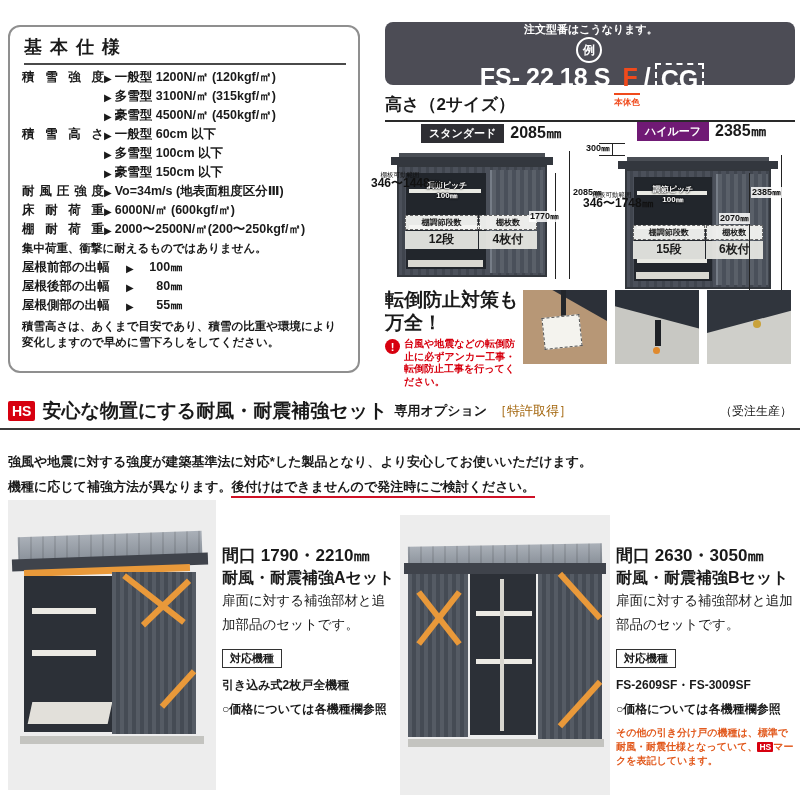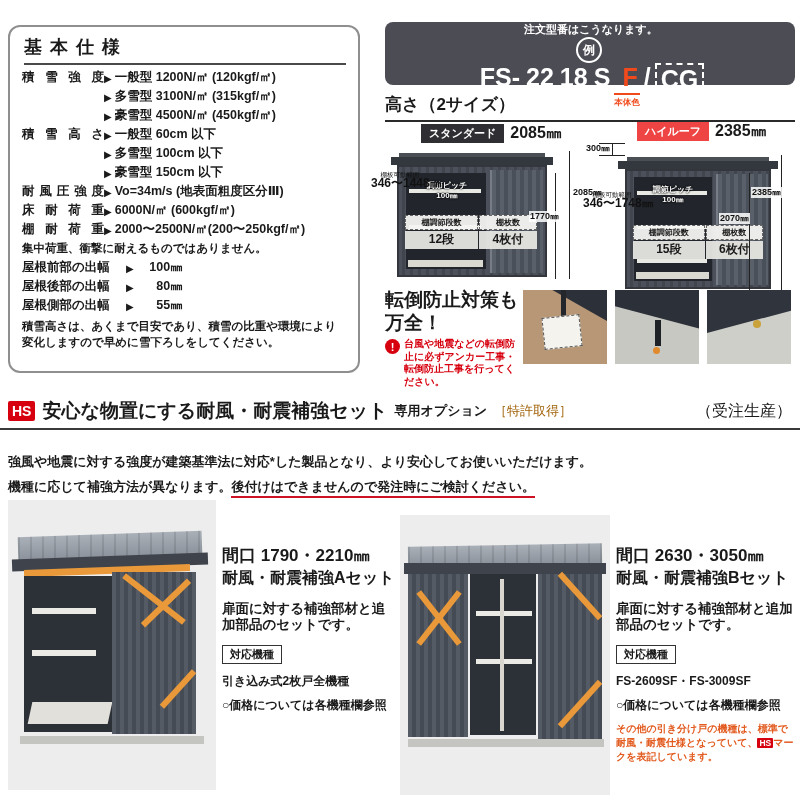--- a/index.html
+++ b/index.html
@@ -37,21 +37,21 @@
   .seg.red{color:#f04a1c;}
   .seg.red .t{border-bottom:2px solid #f04a1c;}
   .seg.dashed .t{border:2px dashed #fff;padding:0 4px;margin-bottom:1px;}
 
   
   .height-sec{position:absolute;left:385px;top:93px;width:410px;height:200px;}
   .hs-title{font-size:17px;font-weight:bold;margin:0;padding-bottom:4px;border-bottom:2px solid #2a2a2a;}
   .badge-grp{position:absolute;display:flex;align-items:center;gap:6px;}
   .bg-std{left:36px;top:30px;} .bg-hi{left:252px;top:28px;}
   .badge{font-size:11px;font-weight:bold;color:#fff;padding:2px 8px;}
-  .badge-std{background:#2e2e33;} .badge-hi{background:#ef4444;}
+  .badge-std{background:#2e2e33;} .badge-hi{background:#701a75;}
   .badge-val{font-size:16px;font-weight:bold;}
 
   .shed{position:absolute;}
   .shed-std{left:12px;top:58px;width:150px;height:132px;}
   .shed-hi{left:240px;top:62px;width:146px;height:140px;}
   .shed .ridge{position:absolute;background:#4a4e55;}
   .shed .roof{position:absolute;background:#33373e;}
   .shed .wall{position:absolute;background:repeating-linear-gradient(90deg,#4b505a 0 5px,#40454e 5px 8px);
               box-shadow:inset 0 0 0 2px #33373d;}
   .shed .interior{position:absolute;background:#22262c;}
@@ -96,21 +96,21 @@
   .ph-dark3{position:absolute;left:0;top:0;width:100%;height:100%;background:#30353d;
             clip-path:polygon(0 0,100% 0,100% 28%,0 58%);}
   .ph-bolt{position:absolute;left:46px;top:30px;width:8px;height:8px;border-radius:50%;background:#c9a23a;}
 
   
   .hs-head{position:absolute;left:8px;top:398px;width:784px;display:flex;align-items:center;gap:7px;}
   .hs-badge{background:#d7000f;color:#fff;font-weight:bold;font-size:14px;padding:2px 4px;border-radius:2px;flex:none;}
   .hs-title-main{font-size:19px;font-weight:bold;white-space:nowrap;}
   .hs-sub{font-size:13px;font-weight:bold;}
   .hs-patent{font-size:13px;font-weight:normal;color:#a16207;}
-  .hs-right{margin-left:auto;font-size:16px;text-align:right;}
+  .hs-right{margin-left:auto;font-size:12px;text-align:right;}
   .hs-rule{position:absolute;left:0;top:428px;width:800px;height:2px;background:#3a3a3a;}
   .hs-desc1{position:absolute;left:8px;top:440px;font-size:13px;font-weight:bold;}
   .hs-desc2{position:absolute;left:8px;top:465px;font-size:13px;font-weight:bold;}
   .hs-desc2 .ul-red{border-bottom:2px solid #cf1126;padding-bottom:2px;}
 
   
   .prod-photo{position:absolute;background:#ededed;overflow:hidden;}
   .ppa{left:8px;top:500px;width:208px;height:290px;}
   .ppb{left:400px;top:515px;width:210px;height:280px;}
   .rooftop{position:absolute;background:linear-gradient(180deg,#aab0b8,#8a919a),
@@ -123,21 +123,21 @@
   .pfloor{position:absolute;background:#e2e0da;transform:skewX(-12deg);}
   .pdoor{position:absolute;background:repeating-linear-gradient(90deg,#555b64 0 4px,#454b54 4px 8px);}
   .pbase{position:absolute;background:#c4c4c0;}
   .ppost{position:absolute;background:#d8d6cf;}
 
   .prod-col{position:absolute;width:176px;}
   .pca{left:222px;top:498px;}
   .pcb{left:616px;top:498px;width:180px;}
   .p-size{font-size:17px;font-weight:bold;line-height:22px;margin-top:47px;}
   .p-name{font-size:16px;font-weight:bold;line-height:22px;}
-  .p-desc{font-size:13.5px;font-weight:bold;line-height:16px;margin-top:12px;}
+  .p-desc{font-size:13.5px;font-weight:normal;line-height:24px;margin-top:0;}
   .p-supp-label{display:inline-block;border:1.5px solid #333;font-size:11px;font-weight:bold;
                 padding:1px 7px;margin-top:12px;}
   .p-supp{font-size:12px;font-weight:bold;margin-top:9px;}
   .p-price{font-size:12px;font-weight:bold;margin-top:7px;}
   .p-extra{font-size:10px;font-weight:bold;line-height:14px;color:#e25a1e;margin-top:8px;}
   .p-extra .hs-mini{background:#d7000f;color:#fff;font-size:8.5px;padding:0 2px;border-radius:1px;}
 </style>
 </head>
 <body>
 

